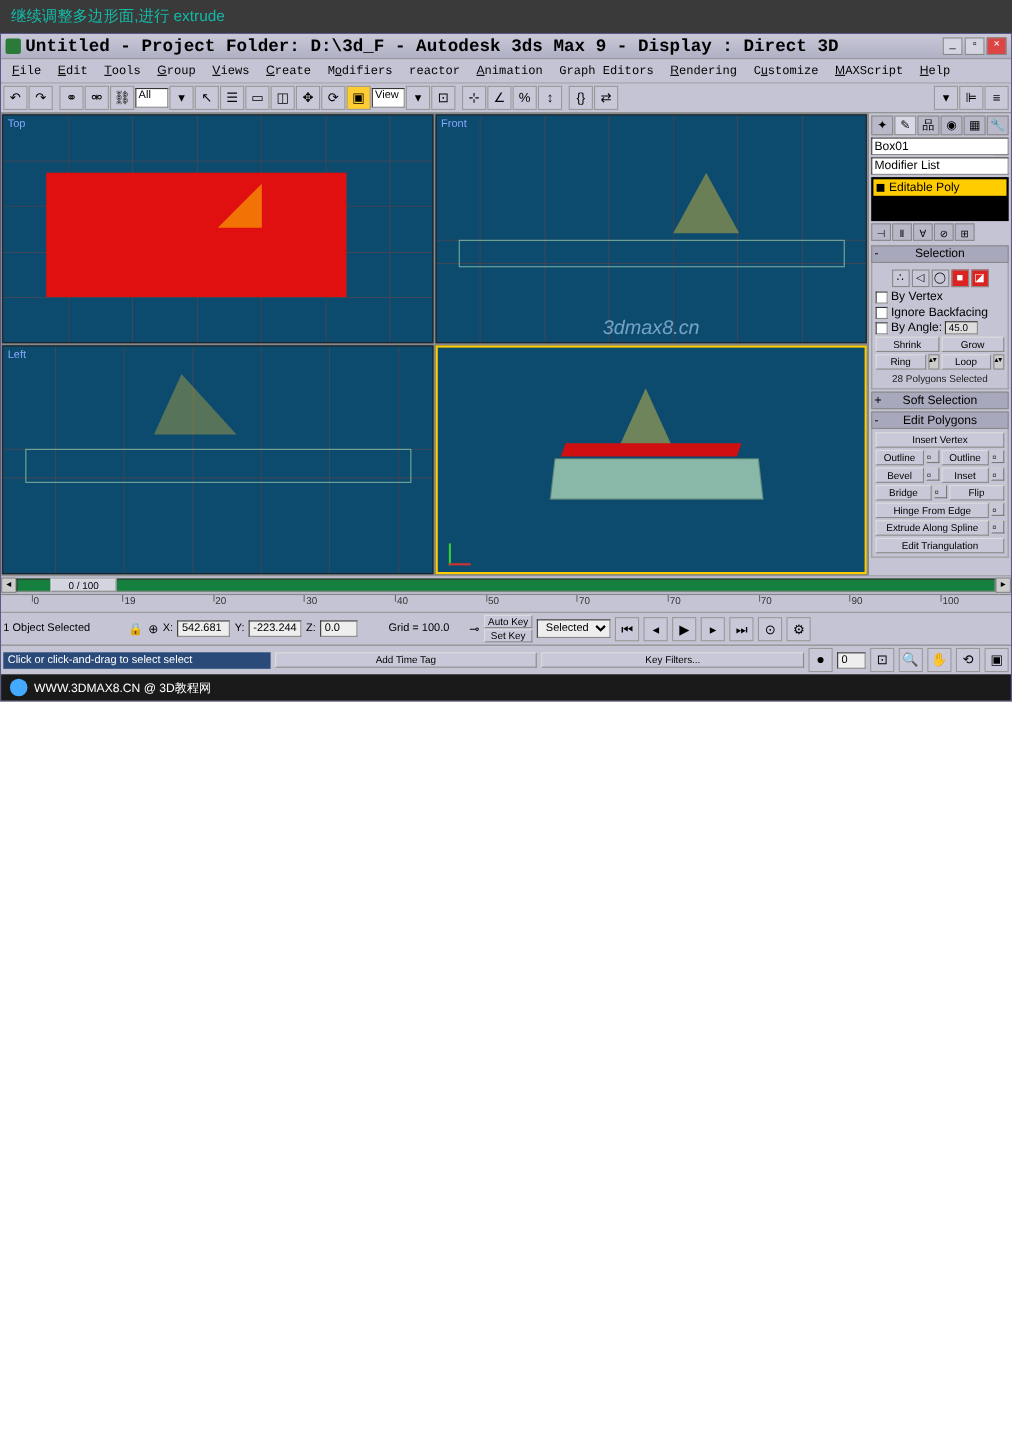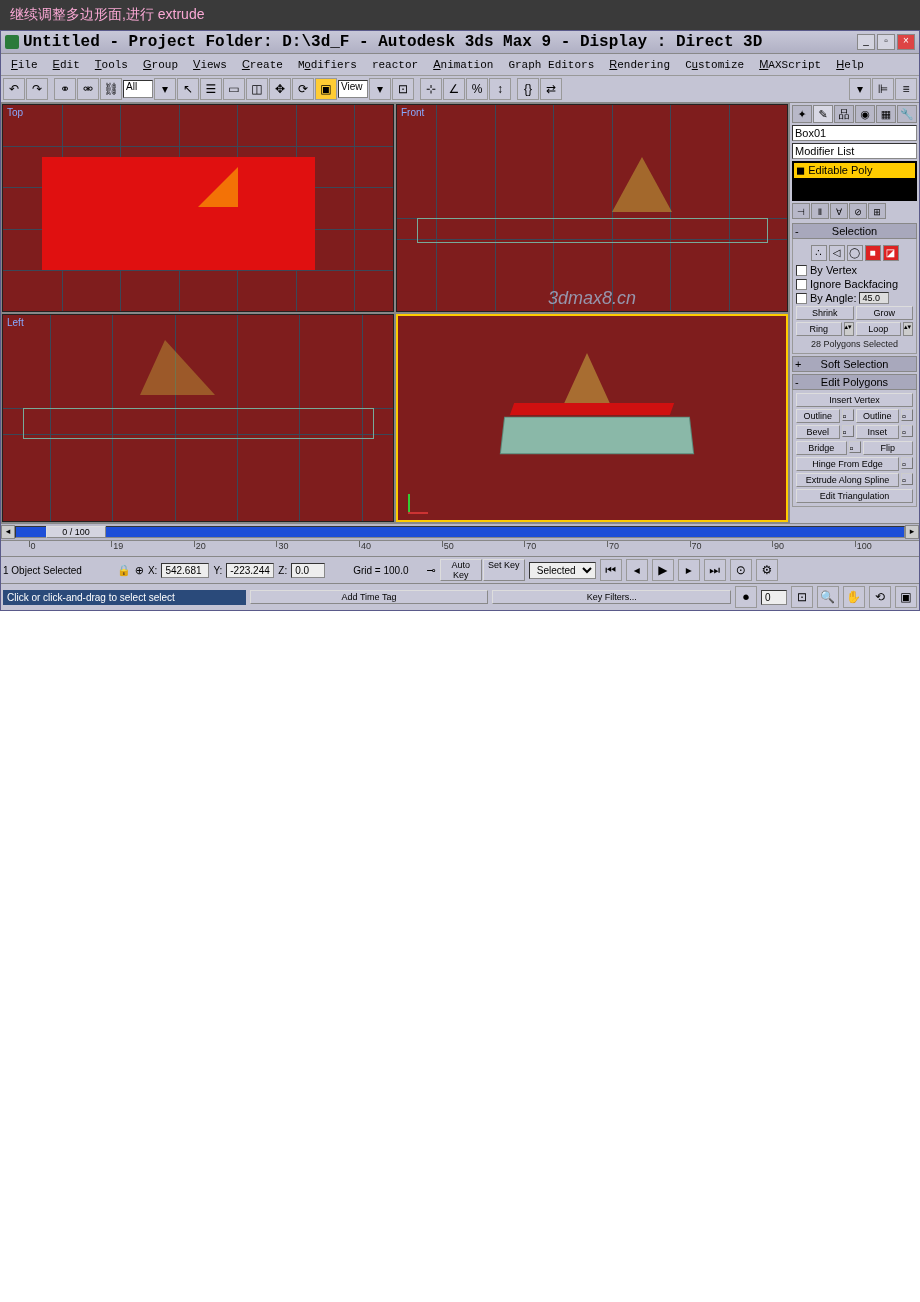--- a/index.html
+++ b/index.html
@@ -1,34 +1,34 @@
 <!DOCTYPE html>
 <html><head>
 <meta charset="utf-8">
 <style>
 * { margin: 0; padding: 0; box-sizing: border-box; font-family: "MS Sans Serif", Tahoma, sans-serif; font-size: 11px; }
 body { background: #fff; width: 920px; }
-.caption-bar { background: #3a3a3a; color: #f9a8d4; padding: 6px 10px; font-size: 14px; }
+.caption-bar { background: #3a3a3a; color: #14b8a6; padding: 6px 10px; font-size: 14px; }
 .app { border: 1px solid #5a5a8a; background: #c4c4d4; }
 .titlebar { background: linear-gradient(#c8c8d8, #b0b0c4); display: flex; align-items: center; padding: 2px 4px; border-bottom: 1px solid #888; }
 .titlebar-icon { width: 14px; height: 14px; background: #2a7a3a; border-radius: 2px; margin-right: 4px; }
 .titlebar-text { font-weight: bold; color: #000; font-family: "Courier New", monospace; font-size: 16px; flex: 1; }
 .win-btns { display: flex; gap: 2px; }
 .win-btn { width: 18px; height: 16px; background: #d4d4e0; border: 1px solid #888; text-align: center; line-height: 12px; font-size: 10px; }
 .win-btn.close { background: #d44; color: #fff; }
 .menubar { background: #c4c4d4; padding: 2px 4px; border-bottom: 1px solid #999; }
 .menu-item { display: inline-block; padding: 2px 6px; color: #000; font-family: "Courier New", monospace; font-size: 11px; }
 .menu-item u { text-decoration: underline; }
 .toolbar { background: #c4c4d4; padding: 2px; display: flex; align-items: center; gap: 1px; border-bottom: 1px solid #888; }
 .tool-btn { width: 22px; height: 22px; background: #c8c8d8; border: 1px solid #999; display: inline-flex; align-items: center; justify-content: center; font-size: 12px; }
 .tool-sep { width: 4px; }
 .tool-sel { width: 30px; height: 18px; background: #fff; border: 1px inset #888; font-size: 10px; padding: 0 2px; }
 .workspace { display: flex; background: #888; }
 .viewports { flex: 1; display: grid; grid-template-columns: 1fr 1fr; grid-template-rows: 1fr 1fr; gap: 2px; background: #888; padding: 1px; height: 420px; }
-.viewport { background: #7f1d1d; border: 1px solid #222; position: relative; overflow: hidden; }
+.viewport { background: #0c4a6e; border: 1px solid #222; position: relative; overflow: hidden; }
 .viewport.active { border: 2px solid #ffcc00; }
 .vp-label { position: absolute; top: 2px; left: 4px; color: #8af; font-size: 10px; z-index: 5; }
 .wm { position: absolute; bottom: 2px; left: 50%; transform: translateX(-50%); color: #a0c8e8; font-size: 18px; font-style: italic; opacity: .7; z-index: 6; }
 .grid-lines { position: absolute; inset: 0; }
 .gl { position: absolute; background: #3a4858; }
 .gl.h { height: 1px; left: 0; right: 0; }
 .gl.v { width: 1px; top: 0; bottom: 0; }
 .red-poly { position: absolute; background: #e01010; }
 .axis { position: absolute; left: 6px; bottom: 6px; width: 30px; height: 30px; }
 .axis .ax { position: absolute; background: #0a0; }
@@ -55,21 +55,21 @@
 .num-in { width: 30px; background: #ddd; border: 1px inset #888; font-size: 9px; padding: 0 2px; }
 .btn-pair { display: flex; gap: 2px; margin: 2px 0; }
 .pbtn { flex: 1; background: #c8c8d8; border: 1px outset #ddd; padding: 1px; font-size: 9px; text-align: center; }
 .pbtn.full { width: 100%; }
 .spin { width: 10px; height: 14px; background: #ccc; border: 1px solid #888; font-size: 7px; }
 .sq { width: 12px; height: 12px; background: #c8c8d8; border: 1px outset #ccc; }
 .status-txt { font-size: 9px; text-align: center; padding: 1px 2px; color: #222; }
 .timeline { background: #c4c4d4; border-top: 1px solid #888; }
 .time-slider { display: flex; align-items: center; height: 16px; background: #b8b8c8; }
 .ts-arrow { width: 14px; height: 14px; background: #ccc; border: 1px solid #888; text-align: center; font-size: 9px; }
-.ts-track { flex: 1; background: #1d4ed8; height: 12px; position: relative; border: 1px inset #888; }
+.ts-track { flex: 1; background: #15803d; height: 12px; position: relative; border: 1px inset #888; }
 .ts-thumb { position: absolute; left: 30px; top: -1px; width: 60px; height: 12px; background: #d4d4e0; border: 1px outset #ddd; text-align: center; font-size: 9px; }
 .ruler { height: 16px; background: #c4c4d4; position: relative; border-top: 1px solid #888; }
 .tick { position: absolute; top: 0; font-size: 9px; color: #333; border-left: 1px solid #666; height: 6px; padding-left: 1px; }
 .statusbar { display: flex; align-items: center; background: #c4c4d4; padding: 2px; gap: 4px; border-top: 1px solid #888; }
 .sb-field { background: #eee; border: 1px inset #888; padding: 1px 3px; font-size: 10px; }
 .sb-lbl { font-size: 10px; }
 .hintbar { background: #2a4a7a; color: #fff; padding: 2px 4px; font-size: 10px; display: flex; align-items: center; gap: 6px; }
 .footer-wm { background: #1a1a1a; color: #fff; padding: 4px 8px; font-size: 14px; display: flex; align-items: center; gap: 6px; }
 .footer-icon { width: 16px; height: 16px; background: #4af; border-radius: 50%; }
 .persp-box { position: absolute; left: 50%; top: 55%; transform: translate(-50%,-50%); width: 200px; height: 50px; }
@@ -338,21 +338,21 @@
       <span class="sb-lbl">X:</span>
         <input class="sb-field" style="width: 48px;" value="542.681">
       <span class="sb-lbl">Y:</span>
         <input class="sb-field" style="width: 48px;" value="-223.244">
       <span class="sb-lbl">Z:</span>
         <input class="sb-field" style="width: 34px;" value="0.0">
       <span style="width:20px"></span>
       <span class="sb-lbl">Grid = 100.0</span>
       <span style="width:10px"></span>
       <span>⊸</span>
-      <div style="display:flex;gap:1px">
+      <div style="display:flex;flex-direction:column;gap:1px">
         <div class="pbtn" style="padding:0 3px">Auto Key</div>
         <div class="pbtn" style="padding:0 3px">Set Key</div>
       </div>
       <select class="sb-field"><option>Selected</option></select>
       <span class="tool-btn">⏮</span>
       <span class="tool-btn">◂</span>
       <span class="tool-btn">▶</span>
       <span class="tool-btn">▸</span>
       <span class="tool-btn">⏭</span>
       <span class="tool-btn">⊙</span>
@@ -365,14 +365,18 @@
       <span class="tool-btn">⏺</span>
       <input class="sb-field" style="width: 26px;" value="0">
       <span class="tool-btn">⊡</span>
       <span class="tool-btn">🔍</span>
       <span class="tool-btn">✋</span>
       <span class="tool-btn">⟲</span>
       <span class="tool-btn">▣</span>
     </div>
   </div>
 
+  <div class="footer-wm">
+    <div class="footer-icon"></div>
+    <span>WWW.3DMAX8.CN @ 3D教程网</span>
+  </div>
 
 </div>
 
 </body></html>

